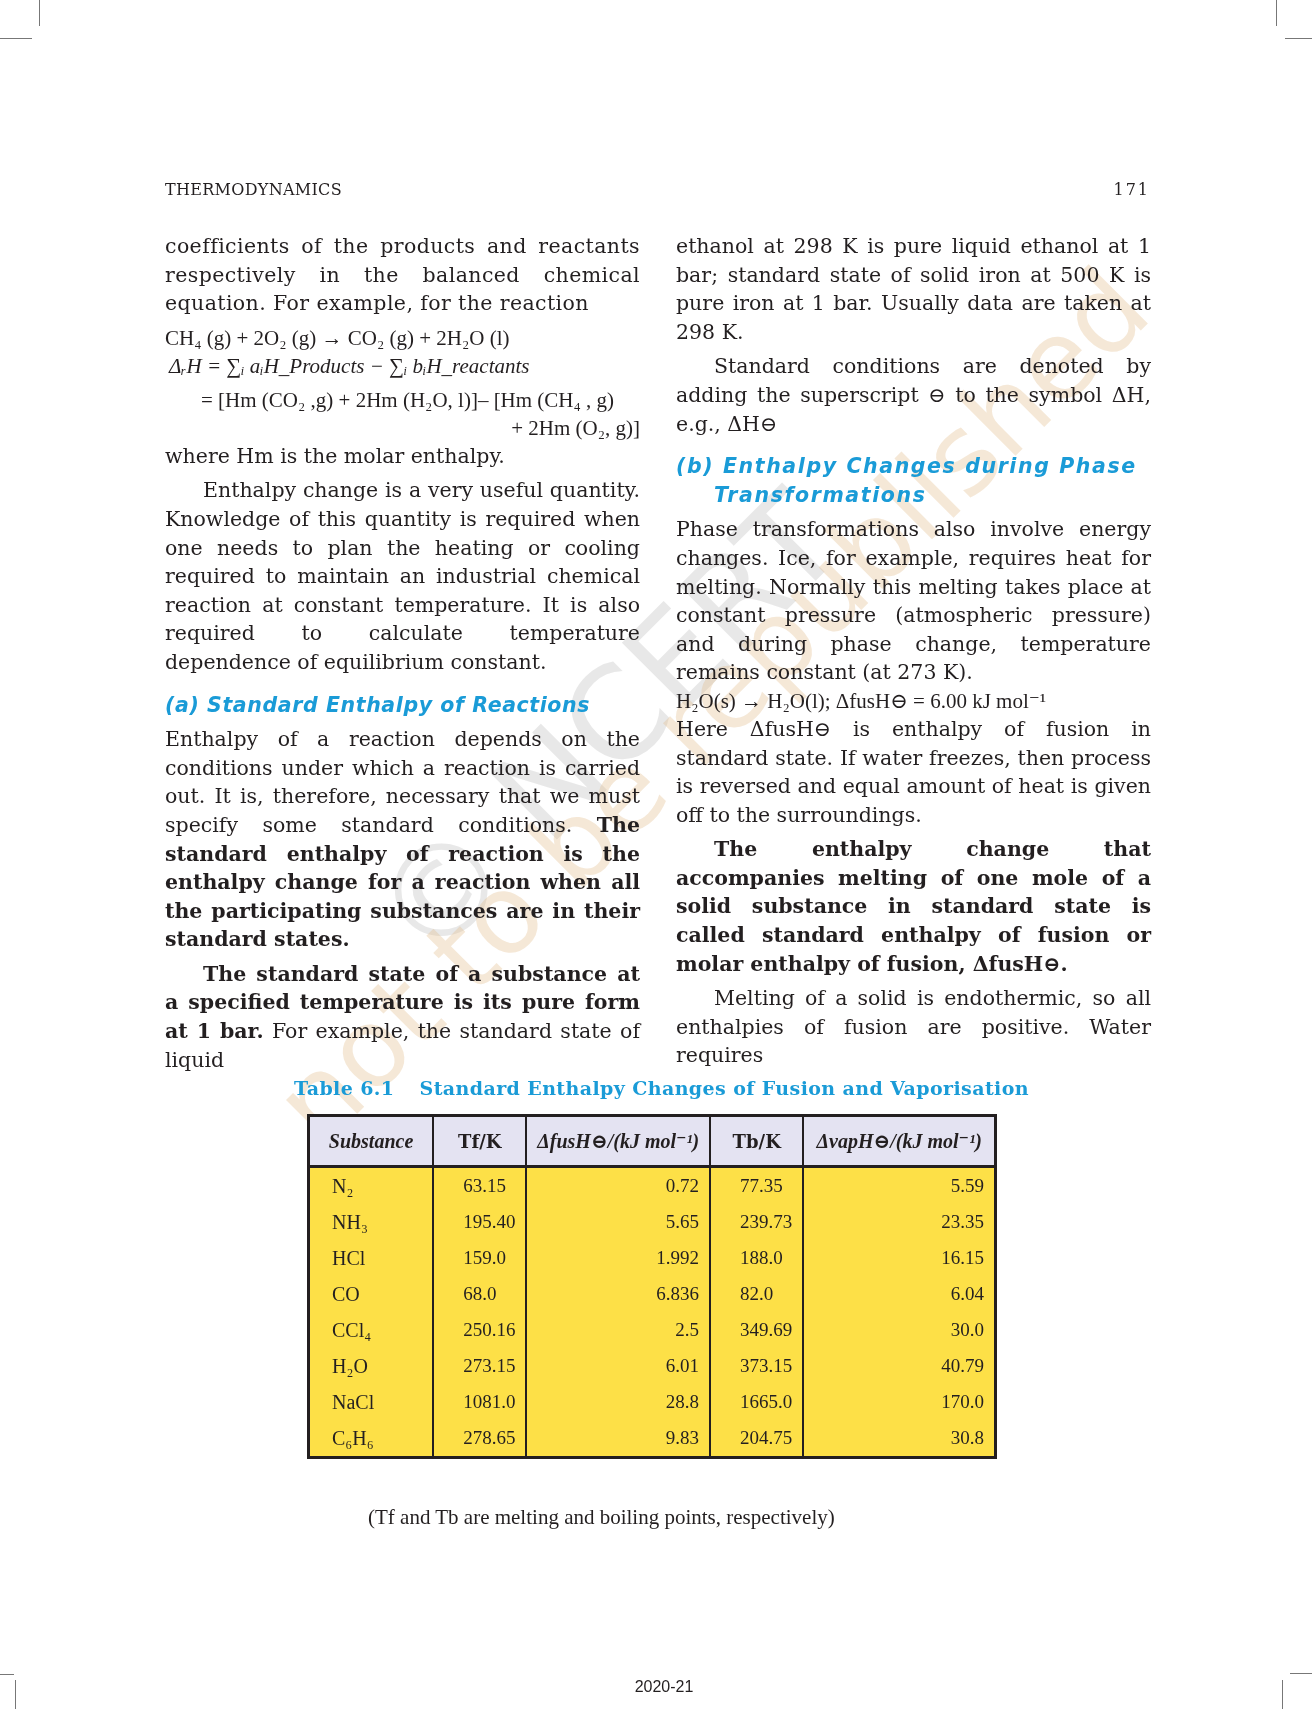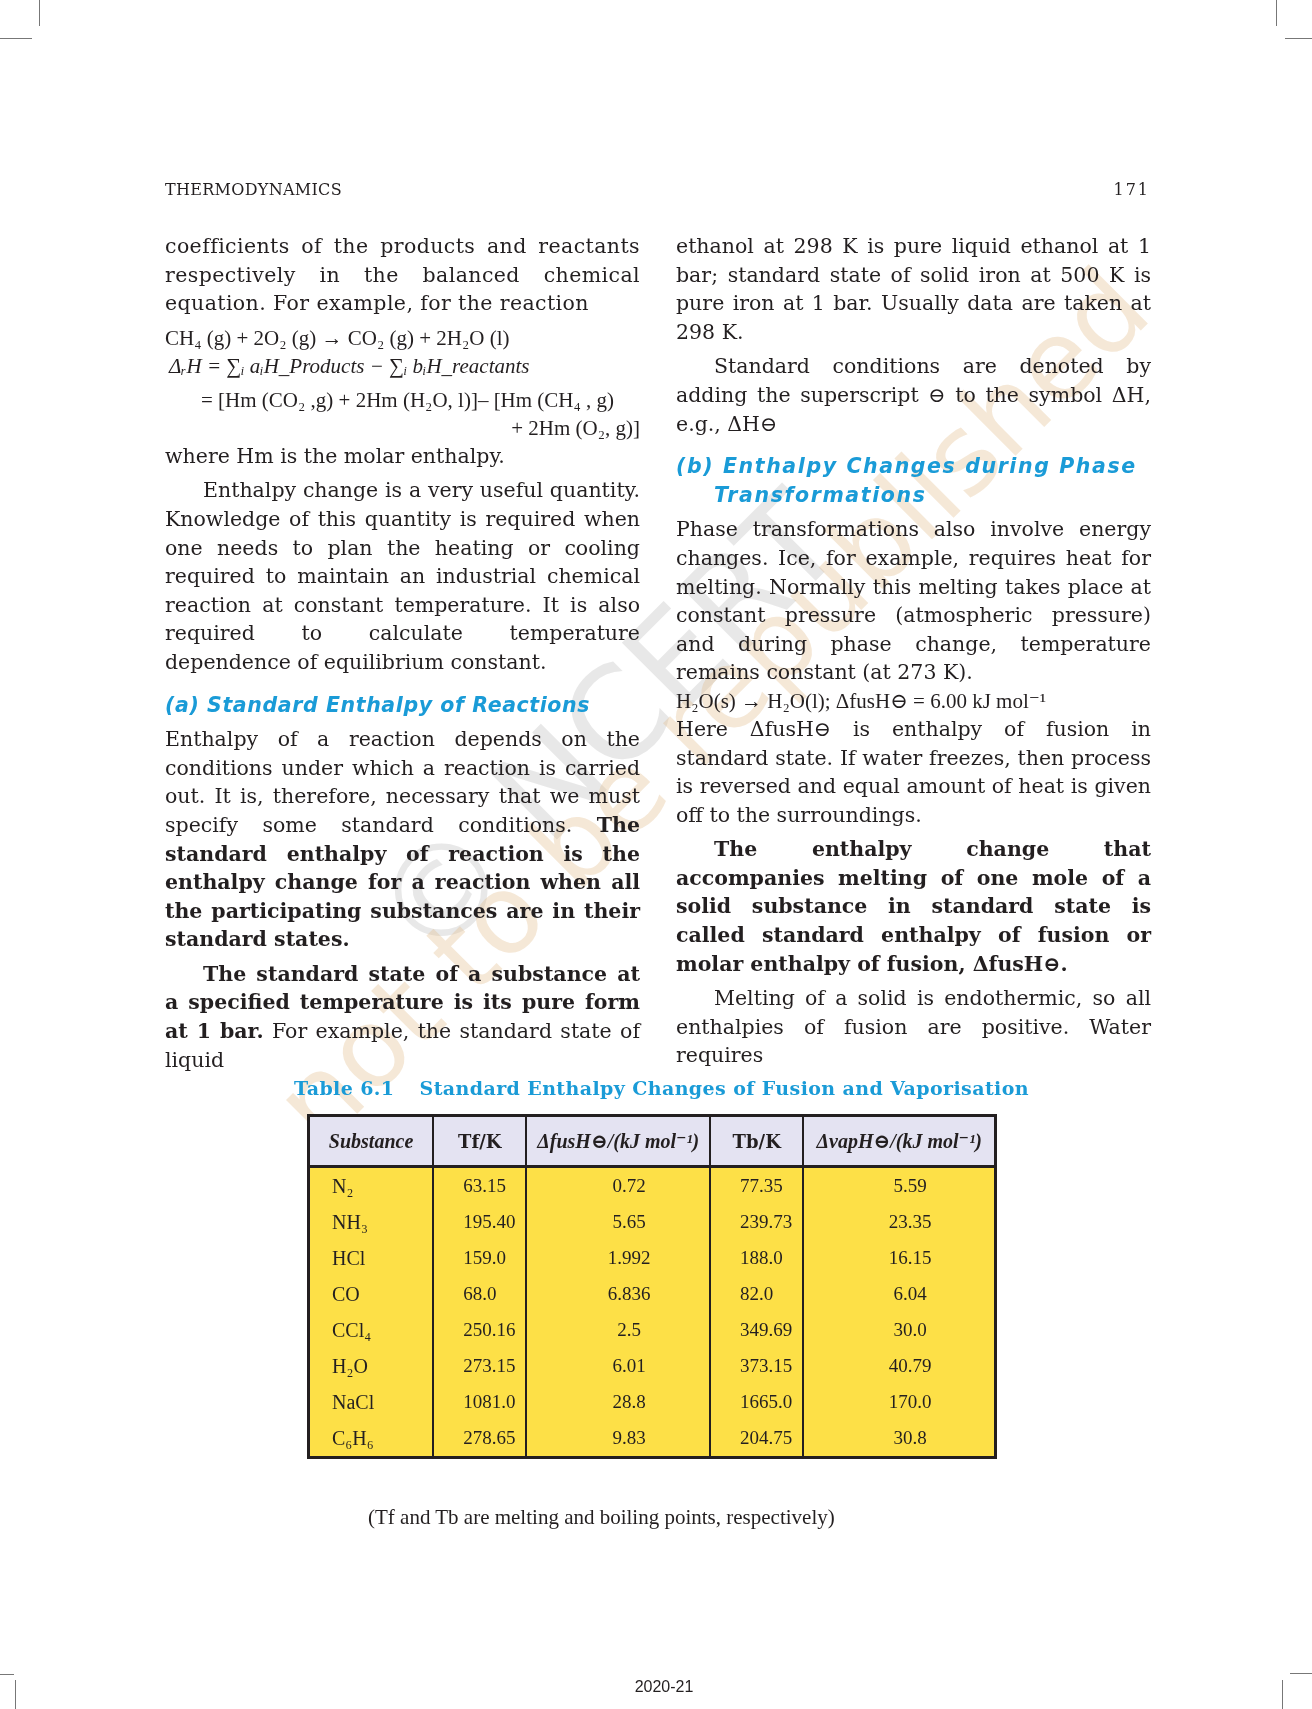--- a/index.html
+++ b/index.html
@@ -29,21 +29,21 @@
         border:3px solid #231f20;font-family:"Liberation Serif","DejaVu Serif",serif;font-size:19px;}
   thead tr{background:#e4e3f2;}
   th{height:48px;border-left:2px solid #231f20;border-bottom:3px solid #231f20;
      font-weight:bold;font-style:italic;font-size:20px;white-space:nowrap;padding:0 8px;}
   th:first-child{border-left:none;}
   th.c2,th.c4{font-style:normal;font-family:"DejaVu Serif",serif;font-size:18px;}
   tbody tr{background:#fde047;}
   td{height:36px;border-left:2px solid #231f20;padding:0 10px;}
   td:first-child{border-left:none;padding-left:22px;font-size:20px;}
   td.c2,td.c4{padding-left:29px;}
-  td.c3,td.c5{text-align:center;padding-left:32px;}
+  td.c3,td.c5{text-align:right;padding-left:32px;}
   .col-w1{width:132px;}.col-w2{width:90px;}.col-w3{width:185px;}.col-w4{width:76px;}.col-w5{width:195px;}
   .footnote{position:absolute;top:1505px;left:368px;font-size:21px;
             font-family:"Liberation Serif","DejaVu Serif",serif;}
   .footer{position:absolute;top:1678px;left:8px;width:1312px;text-align:center;
           font-family:"Liberation Sans","DejaVu Sans",sans-serif;font-size:16px;}
   .watermark{position:absolute;left:300px;top:560px;width:760px;height:760px;pointer-events:none;
              font-family:"DejaVu Sans","Liberation Sans",sans-serif;}
   .wm-line{position:absolute;white-space:nowrap;transform:rotate(-45deg);transform-origin:left bottom;
            font-size:128px;color:rgba(205,205,205,0.45);}
   .wm-line.two{color:rgba(226,190,140,0.35);}

